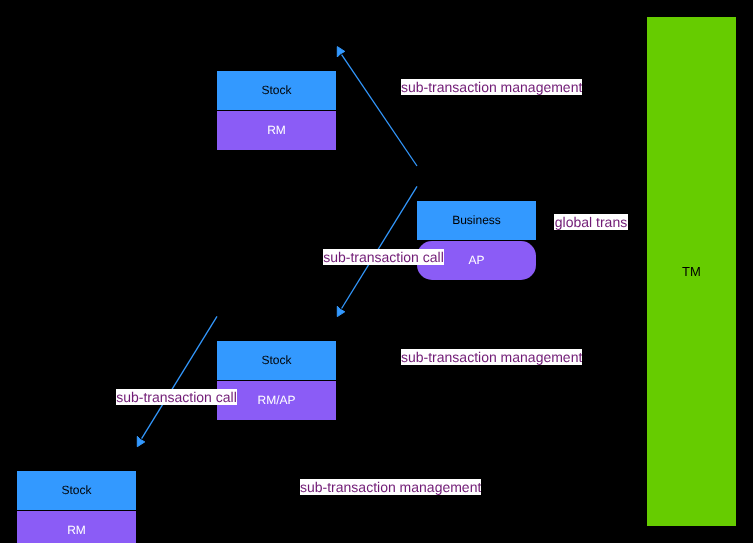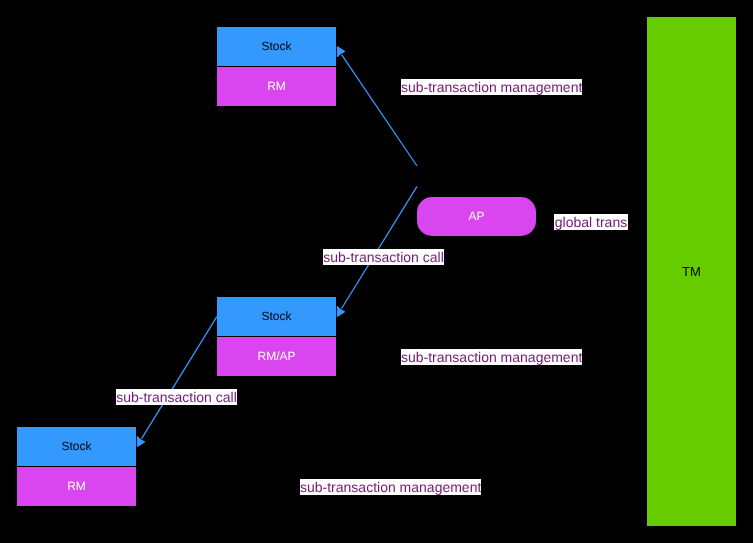--- a/index.html
+++ b/index.html
@@ -24,41 +24,42 @@
   }
   #canvas {
     position: absolute;
     left: 0; top: 0;
     width: 753px;
     height: 543px;
   }
   .node {
     position: absolute;
     box-sizing: border-box;
+    margin-top: 44px;
   }
   .node-top, .node-bottom {
     position: absolute;
     left: 0;
     width: 100%;
     display: flex;
     align-items: center;
     justify-content: center;
     font-size: 12px;
     line-height: 1;
     box-sizing: border-box;
   }
   .node-top {
     top: 0;
     background: #3399ff;
     color: #000000;
     border-bottom: 1.2px solid #000000;
   }
   .node-bottom {
     bottom: 0;
-    background: #d946ef;
+    background: #8b5cf6;
     color: #ffffff;
   }
   .tm-bar {
     position: absolute;
     background: #66cc00;
     display: flex;
     align-items: center;
     justify-content: center;
     color: #000000;
     font-size: 13px;
@@ -104,20 +105,21 @@
       <line class="edge-line" x1="217" y1="316.3" x2="141.60" y2="438.60" stroke="#3399ff"></line>
       <polygon class="edge-head" points="137.30,446.70 144.80,441.90 140.30,439.40 137.30,436.30" fill="#3399ff" stroke="#3399ff"></polygon>
     </g>
   </svg>
 
   <div class="node" style="left: 217px; top: 27px; width: 119px; height: 79px;">
     <div class="node-top" style="height: 39.5px;">Stock</div>
     <div class="node-bottom" style="height: 39.5px;">RM</div>
   </div>
   <div class="node" style="left: 417px; top: 157px; width: 119px; height: 79px;">
+    <div class="node-top" style="height: 39.5px;">Business</div>
     <div class="node-bottom" style="height: 39.5px; border-radius: 15px;">AP</div>
   </div>
   <div class="node" style="left: 217px; top: 297px; width: 119px; height: 79px;">
     <div class="node-top" style="height: 39.5px;">Stock</div>
     <div class="node-bottom" style="height: 39.5px;">RM/AP</div>
   </div>
   <div class="node" style="left: 17px; top: 427px; width: 119px; height: 79px;">
     <div class="node-top" style="height: 39.5px;">Stock</div>
     <div class="node-bottom" style="height: 39.5px;">RM</div>
   </div>

